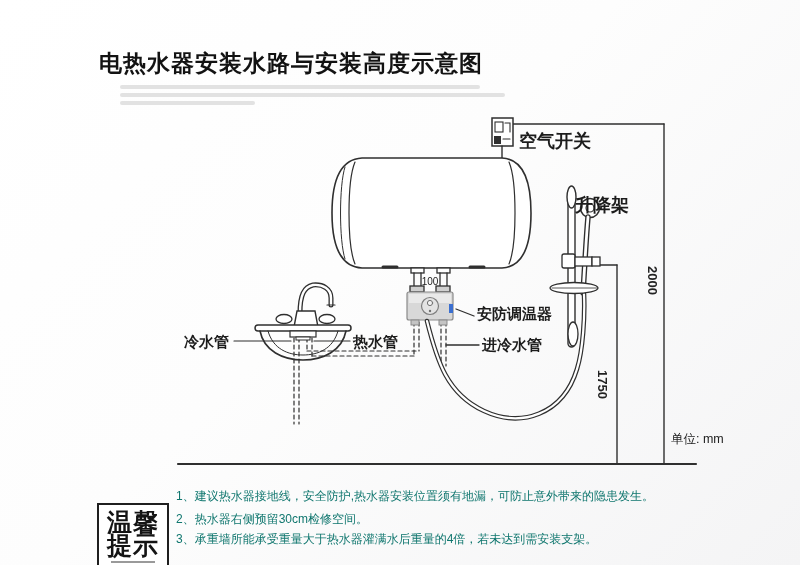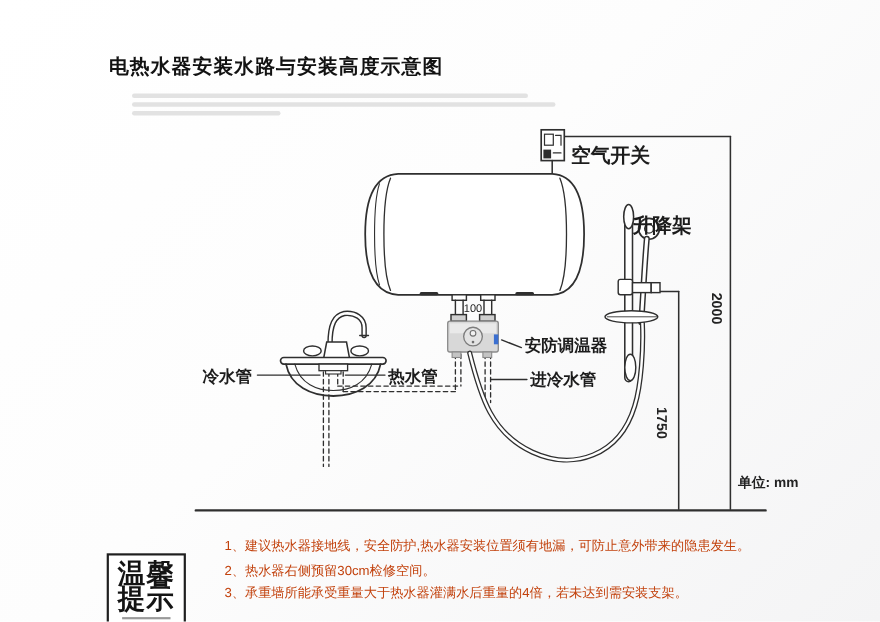--- a/index.html
+++ b/index.html
@@ -2,37 +2,37 @@
 <html><head>
 <meta charset="utf-8">
 <style>
   html,body{margin:0;padding:0;}
   body{
     width:800px;height:565px;position:relative;overflow:hidden;
     background:linear-gradient(135deg,#ffffff 0%,#fdfdfd 45%,#f4f4f5 100%);
     font-family:"Liberation Sans","DejaVu Sans",sans-serif;color:#1a1a1a;
   }
   .abs{position:absolute;}
-  .page-title{left:99px;top:48px;font-size:18px;font-weight:800;letter-spacing:1px;color:#121212;white-space:nowrap;}
+  .page-title{left:99px;top:48px;font-size:23px;font-weight:800;letter-spacing:1px;color:#121212;white-space:nowrap;}
   .sub-bar{height:4px;background:#e2e2e2;border-radius:2px;}
   .lbl{position:absolute;font-weight:700;color:#1c1c1c;white-space:nowrap;}
   .lbl-16{font-size:18px;}
   .lbl-15{font-size:15px;}
   .dim{position:absolute;font-size:13px;font-weight:600;color:#222;text-align:center;white-space:nowrap;}
   .dim-rot{transform:rotate(90deg);transform-origin:center center;}
   .dim-100{left:419px;top:276px;width:22px;font-size:10px;font-weight:400;}
-  .unit-note{left:671px;top:431px;font-size:12.5px;font-weight:700;}
+  .unit-note{left:671px;top:431px;font-size:12.5px;font-weight:400;}
   .tips-badge{
     left:97px;top:487px;width:72px;height:66px;border:2px solid #1f1f1f;background:#fff;
     display:flex;flex-direction:column;align-items:center;justify-content:center;padding-top:5px;box-sizing:border-box;margin-top:16px;
   }
   .tips-badge .big{font-size:25px;line-height:0.92;font-weight:900;letter-spacing:1px;color:#141414;}
   .tips-badge .tiny-lines{margin-top:4px;display:flex;flex-direction:column;gap:2px;align-items:center;}
   .tips-badge .tiny-lines span{display:block;height:2px;background:#9a9a9a;}
-  .tip-item{position:absolute;left:176px;font-size:12px;color:#c2410c;white-space:nowrap;margin-left:28px;}
+  .tip-item{position:absolute;left:176px;font-size:12px;color:#0f766e;white-space:nowrap;}
   svg{position:absolute;left:0;top:0;}
 </style>
 </head>
 <body>
 
 <div class="abs page-title">电热水器安装水路与安装高度示意图</div>
 
 <div class="abs sub-bar" style="left:120px;top:85px;width:360px;"></div>
 <div class="abs sub-bar" style="left:120px;top:93px;width:385px;"></div>
 <div class="abs sub-bar" style="left:120px;top:101px;width:135px;"></div>

